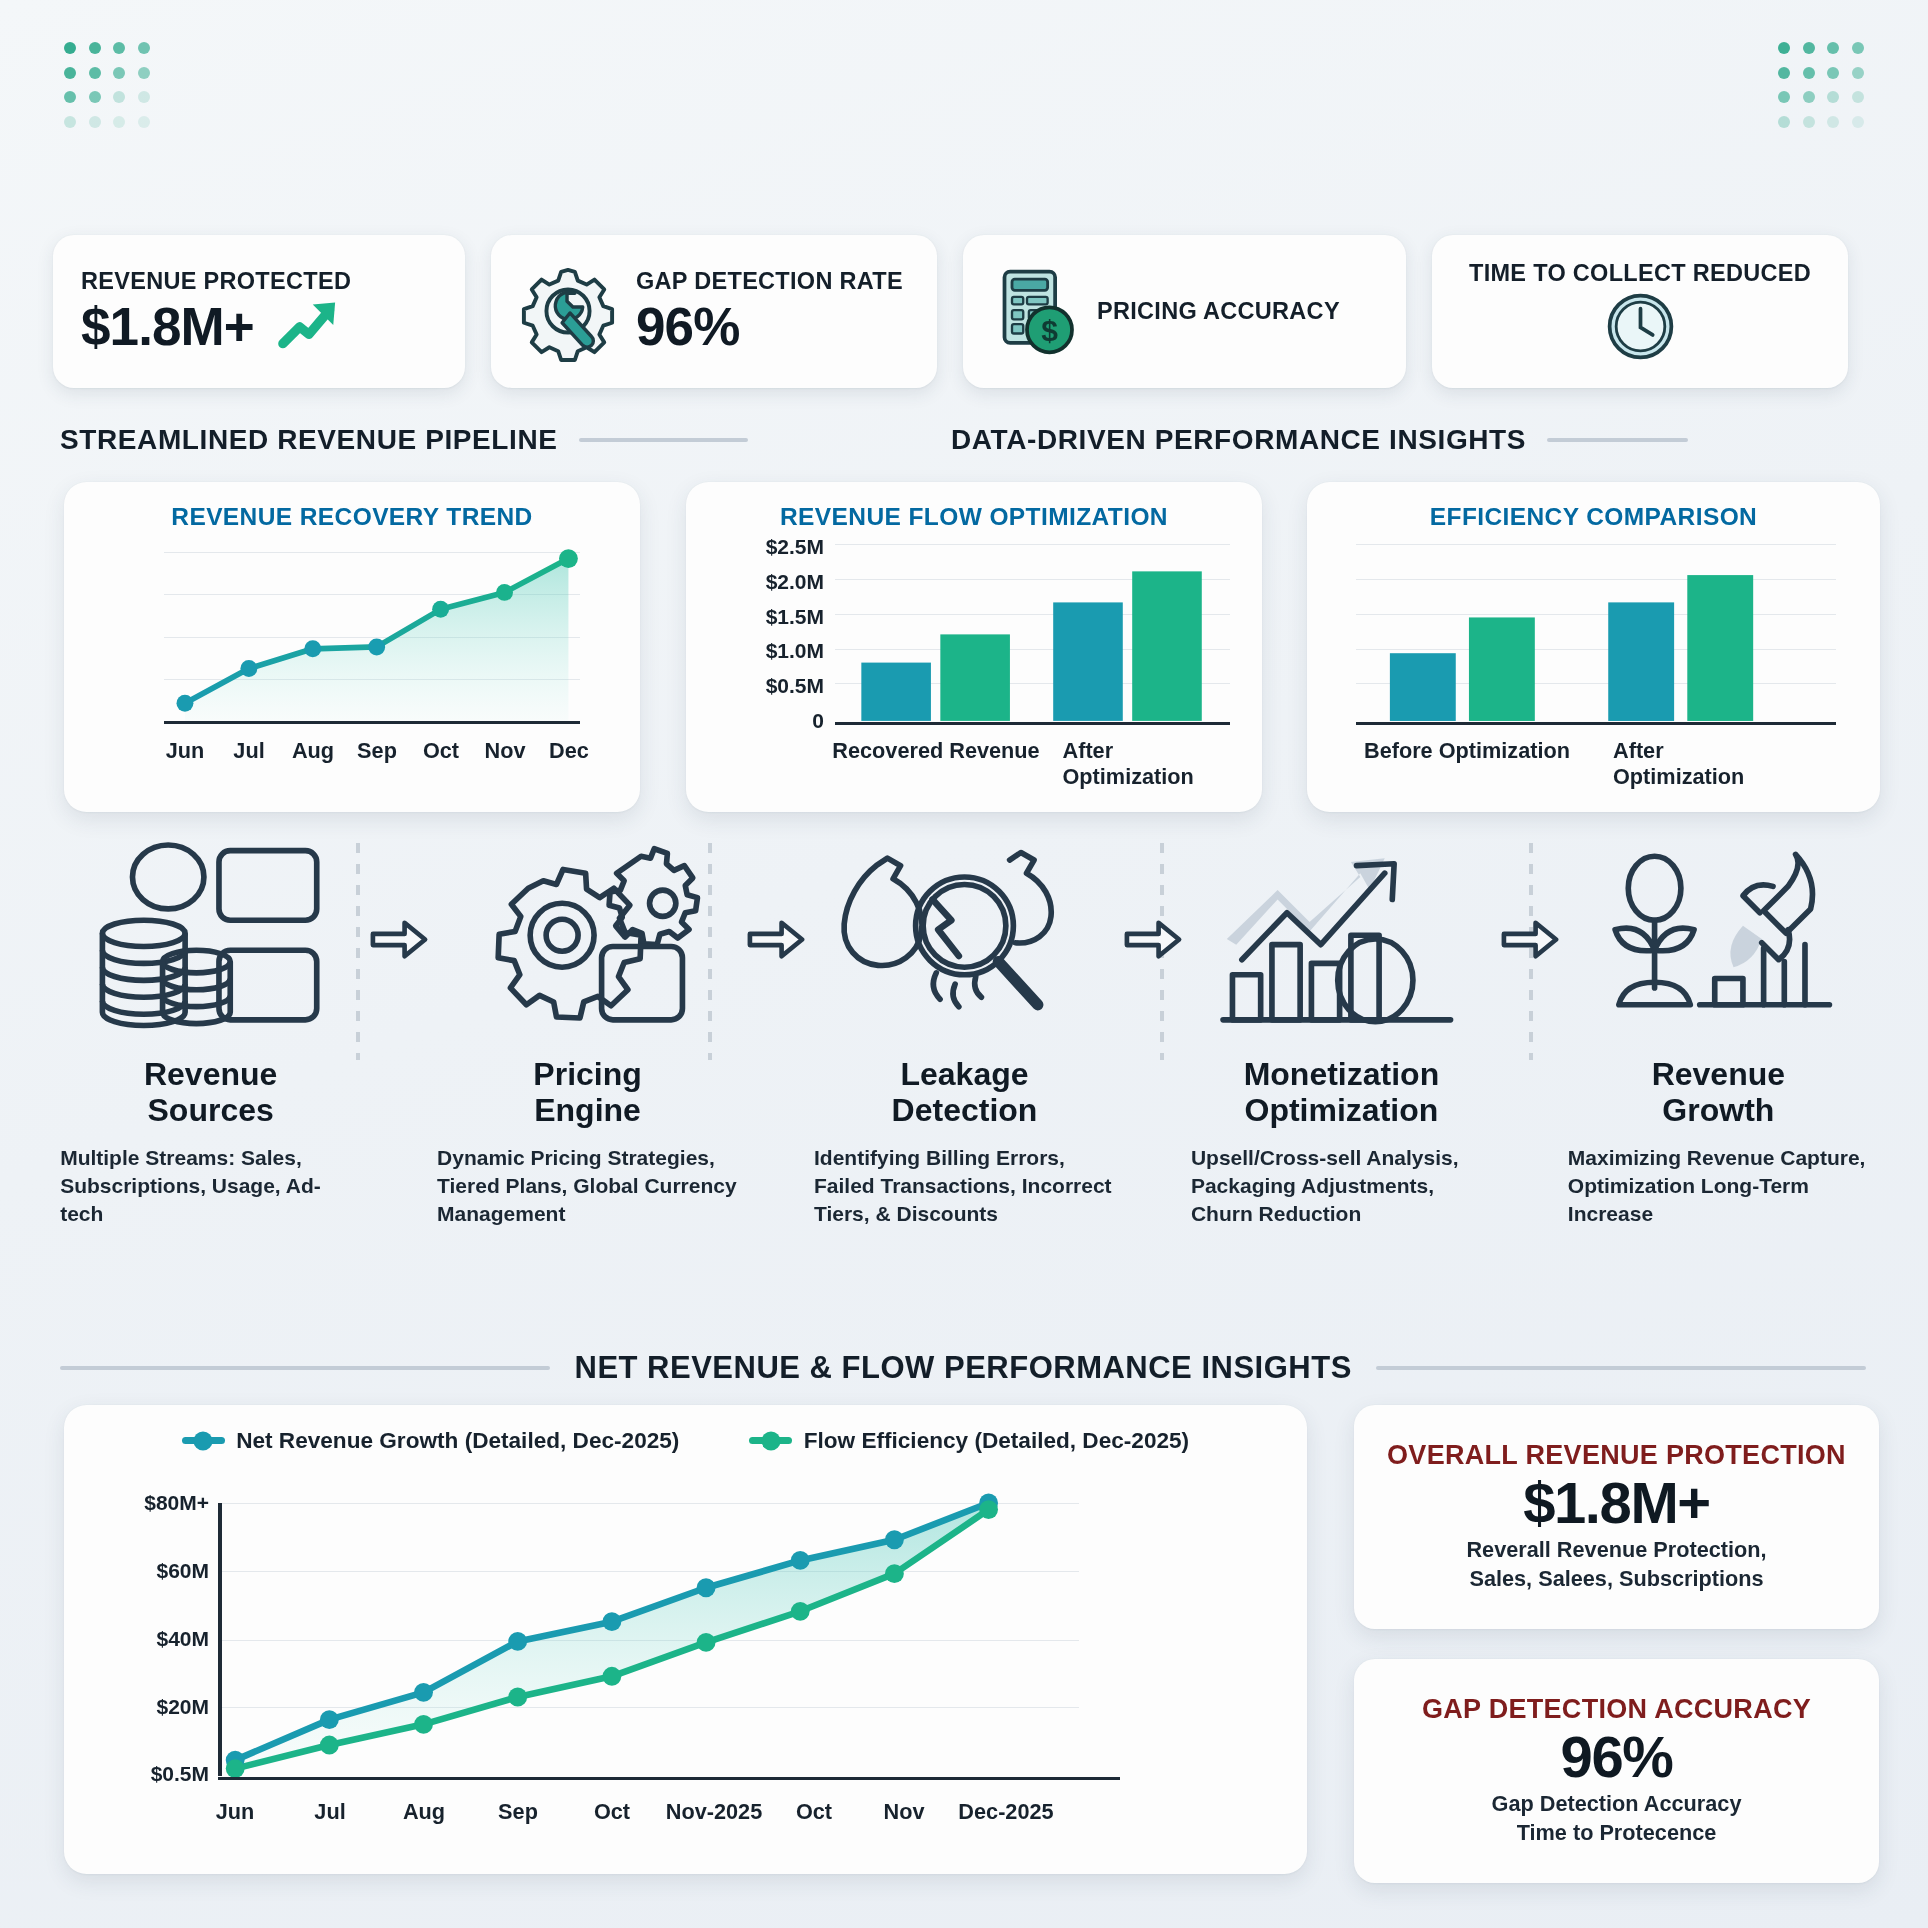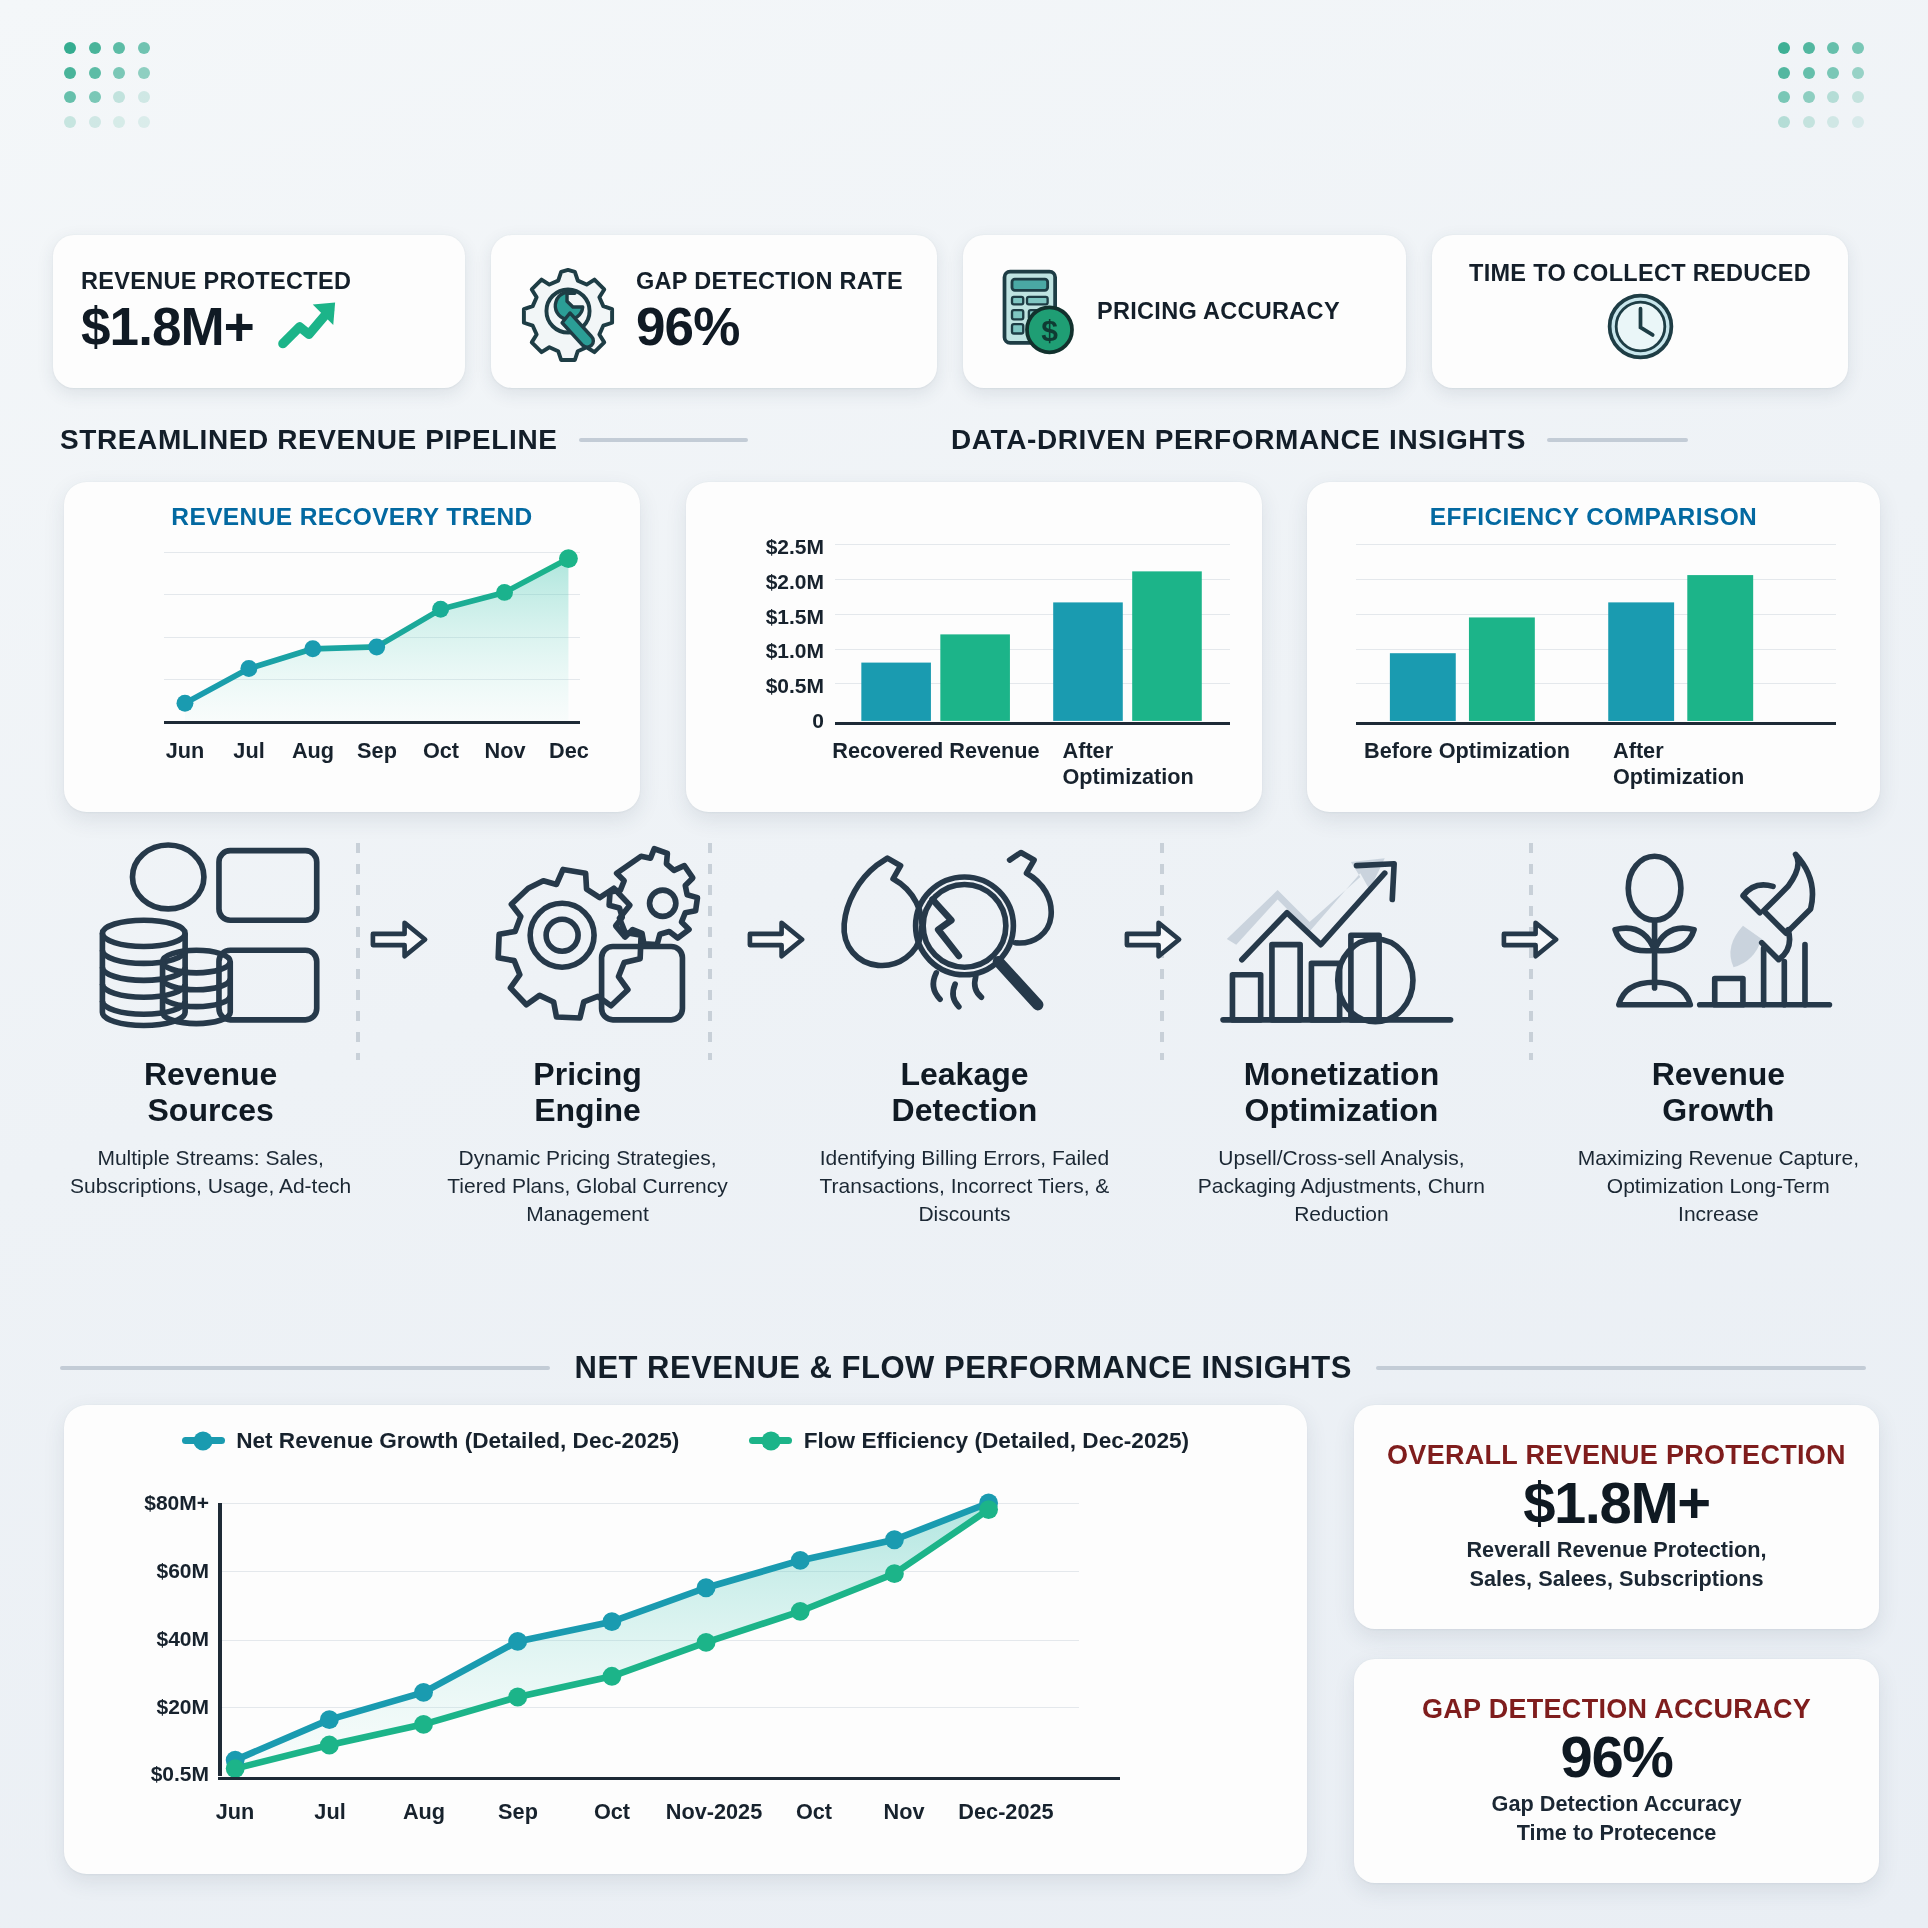--- a/index.html
+++ b/index.html
@@ -66,21 +66,21 @@
   .gridline { position: absolute; left: 0; right: 0; height: 0.9px; background: #e4e8ec; }
   .axis-x { position: absolute; left: 0; right: 0; bottom: 0; height: 2.8px; background: #1e2a36; }
   .tick-x { position: absolute; font-size: 21.7px; font-weight: 700; color: #17222d; transform: translateX(-50%); }
   .tick-y { position: absolute; font-size: 21px; font-weight: 700; color: #17222d; transform: translateY(-50%); text-align: right; }
 
   
   .pipeline { position: absolute; left: 56px; top: 838px; width: 1817px; display: flex; align-items: flex-start; }
   .pipe-step { width: 311px; display: flex; flex-direction: column; align-items: center; }
   .pipe-icon { height: 202px; width: 254px; display: flex; align-items: center; justify-content: center; }
   .pipe-title { font-size: 32px; font-weight: 800; color: #101a24; text-align: center; line-height: 1.12; margin-top: 17px; }
-  .pipe-desc { font-size: 21px; font-weight: 400; color: #1b2733; text-align: center; line-height: 1.35; margin-top: 15px; width: 301px; }
+  .pipe-desc { font-size: 21px; font-weight: 700; color: #1b2733; text-align: left; line-height: 1.35; margin-top: 15px; width: 301px; }
   .pipe-arrow { width: 68px; display: flex; align-items: center; justify-content: center; height: 202px; }
   .pipe-divider { position: absolute; top: 843px; width: 3.8px; height: 217px;
     background-image: linear-gradient(to bottom, #c8d0d8 50%, transparent 50%);
     background-size: 3.8px 21px; }
 
   
   #head-bottom { left: 60px; top: 1350px; width: 1817px; display: flex; align-items: center; gap: 24.5px; }
   #head-bottom .rule { width: 490px; height: 3.8px; background: #c3ccd6; border-radius: 2.8px; }
   #head-bottom .txt { font-size: 31px; font-weight: 800; letter-spacing: 0.5px; }
 
@@ -254,20 +254,21 @@
     <div class="tick-x" style="left:185px; top:256px">Jul</div>
     <div class="tick-x" style="left:249px; top:256px">Aug</div>
     <div class="tick-x" style="left:313px; top:256px">Sep</div>
     <div class="tick-x" style="left:377px; top:256px">Oct</div>
     <div class="tick-x" style="left:441px; top:256px">Nov</div>
     <div class="tick-x" style="left:505px; top:256px">Dec</div>
   </div>
 </div>
 
 <div class="chart-card" id="card-flow">
+  <div class="chart-title">REVENUE FLOW OPTIMIZATION</div>
   <div class="plot" style="position:absolute; left:149px; top:62px; width:395px; height:177px;">
     <div class="gridline" style="top:0"></div>
     <div class="gridline" style="top:35px"></div>
     <div class="gridline" style="top:70px"></div>
     <div class="gridline" style="top:105px"></div>
     <div class="gridline" style="top:139px"></div>
     <svg width="395" height="177" viewBox="0 0 420 188" style="position:absolute;left:0;top:0;">
       <rect x="28" y="126" width="74" height="62" fill="#1a9bb0"></rect>
       <rect x="112" y="96" width="74" height="92" fill="#1cb489"></rect>
       <rect x="232" y="62" width="74" height="126" fill="#1a9bb0"></rect>

